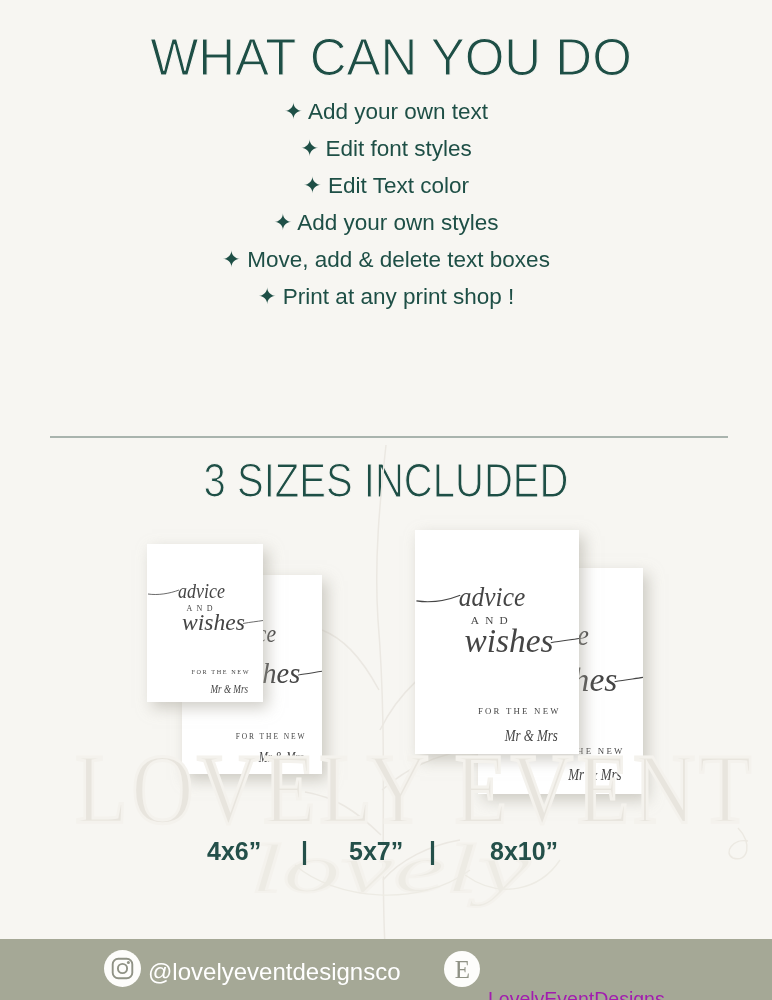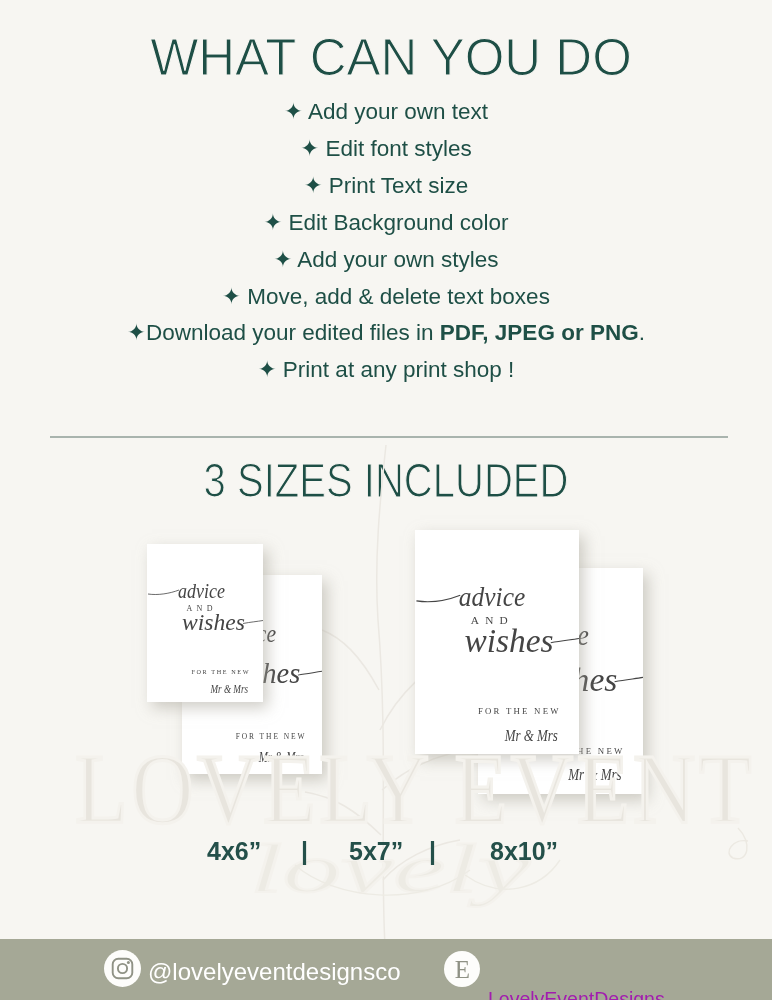--- a/index.html
+++ b/index.html
@@ -21,25 +21,23 @@
   .card{position:absolute;background:#ffffff;box-shadow:5px 6px 14px rgba(176,173,164,0.6);}
 </style>
 </head>
 <body>
 
 <div class="abs" id="title">WHAT CAN YOU DO</div>
 
 <div class="abs" id="list">
   <div>✦ Add your own text</div>
   <div>✦ Edit font styles</div>
-  <div>✦ Print Text size</div>
-  <div>✦ Edit Background color</div>
+  <div>✦ Edit Text color</div>
   <div>✦ Add your own styles</div>
   <div>✦ Move, add &amp; delete text boxes</div>
-  <div>✦Download your edited files in <b>PDF, JPEG or PNG</b>.</div>
   <div>✦ Print at any print shop !</div>
 </div>
 
 <div class="abs" id="divider"></div>
 
 <div class="abs" id="sizes-title">3 SIZES INCLUDED</div>
 
 <svg class="abs" style="top:440px;left:0;" width="772" height="510" viewBox="0 0 772 510">
   <g fill="none" stroke="#ebe8e2" stroke-width="1.5">
     <path d="M385,505 C 380,420 388,300 378,180 C 374,120 380,60 386,5"></path>

